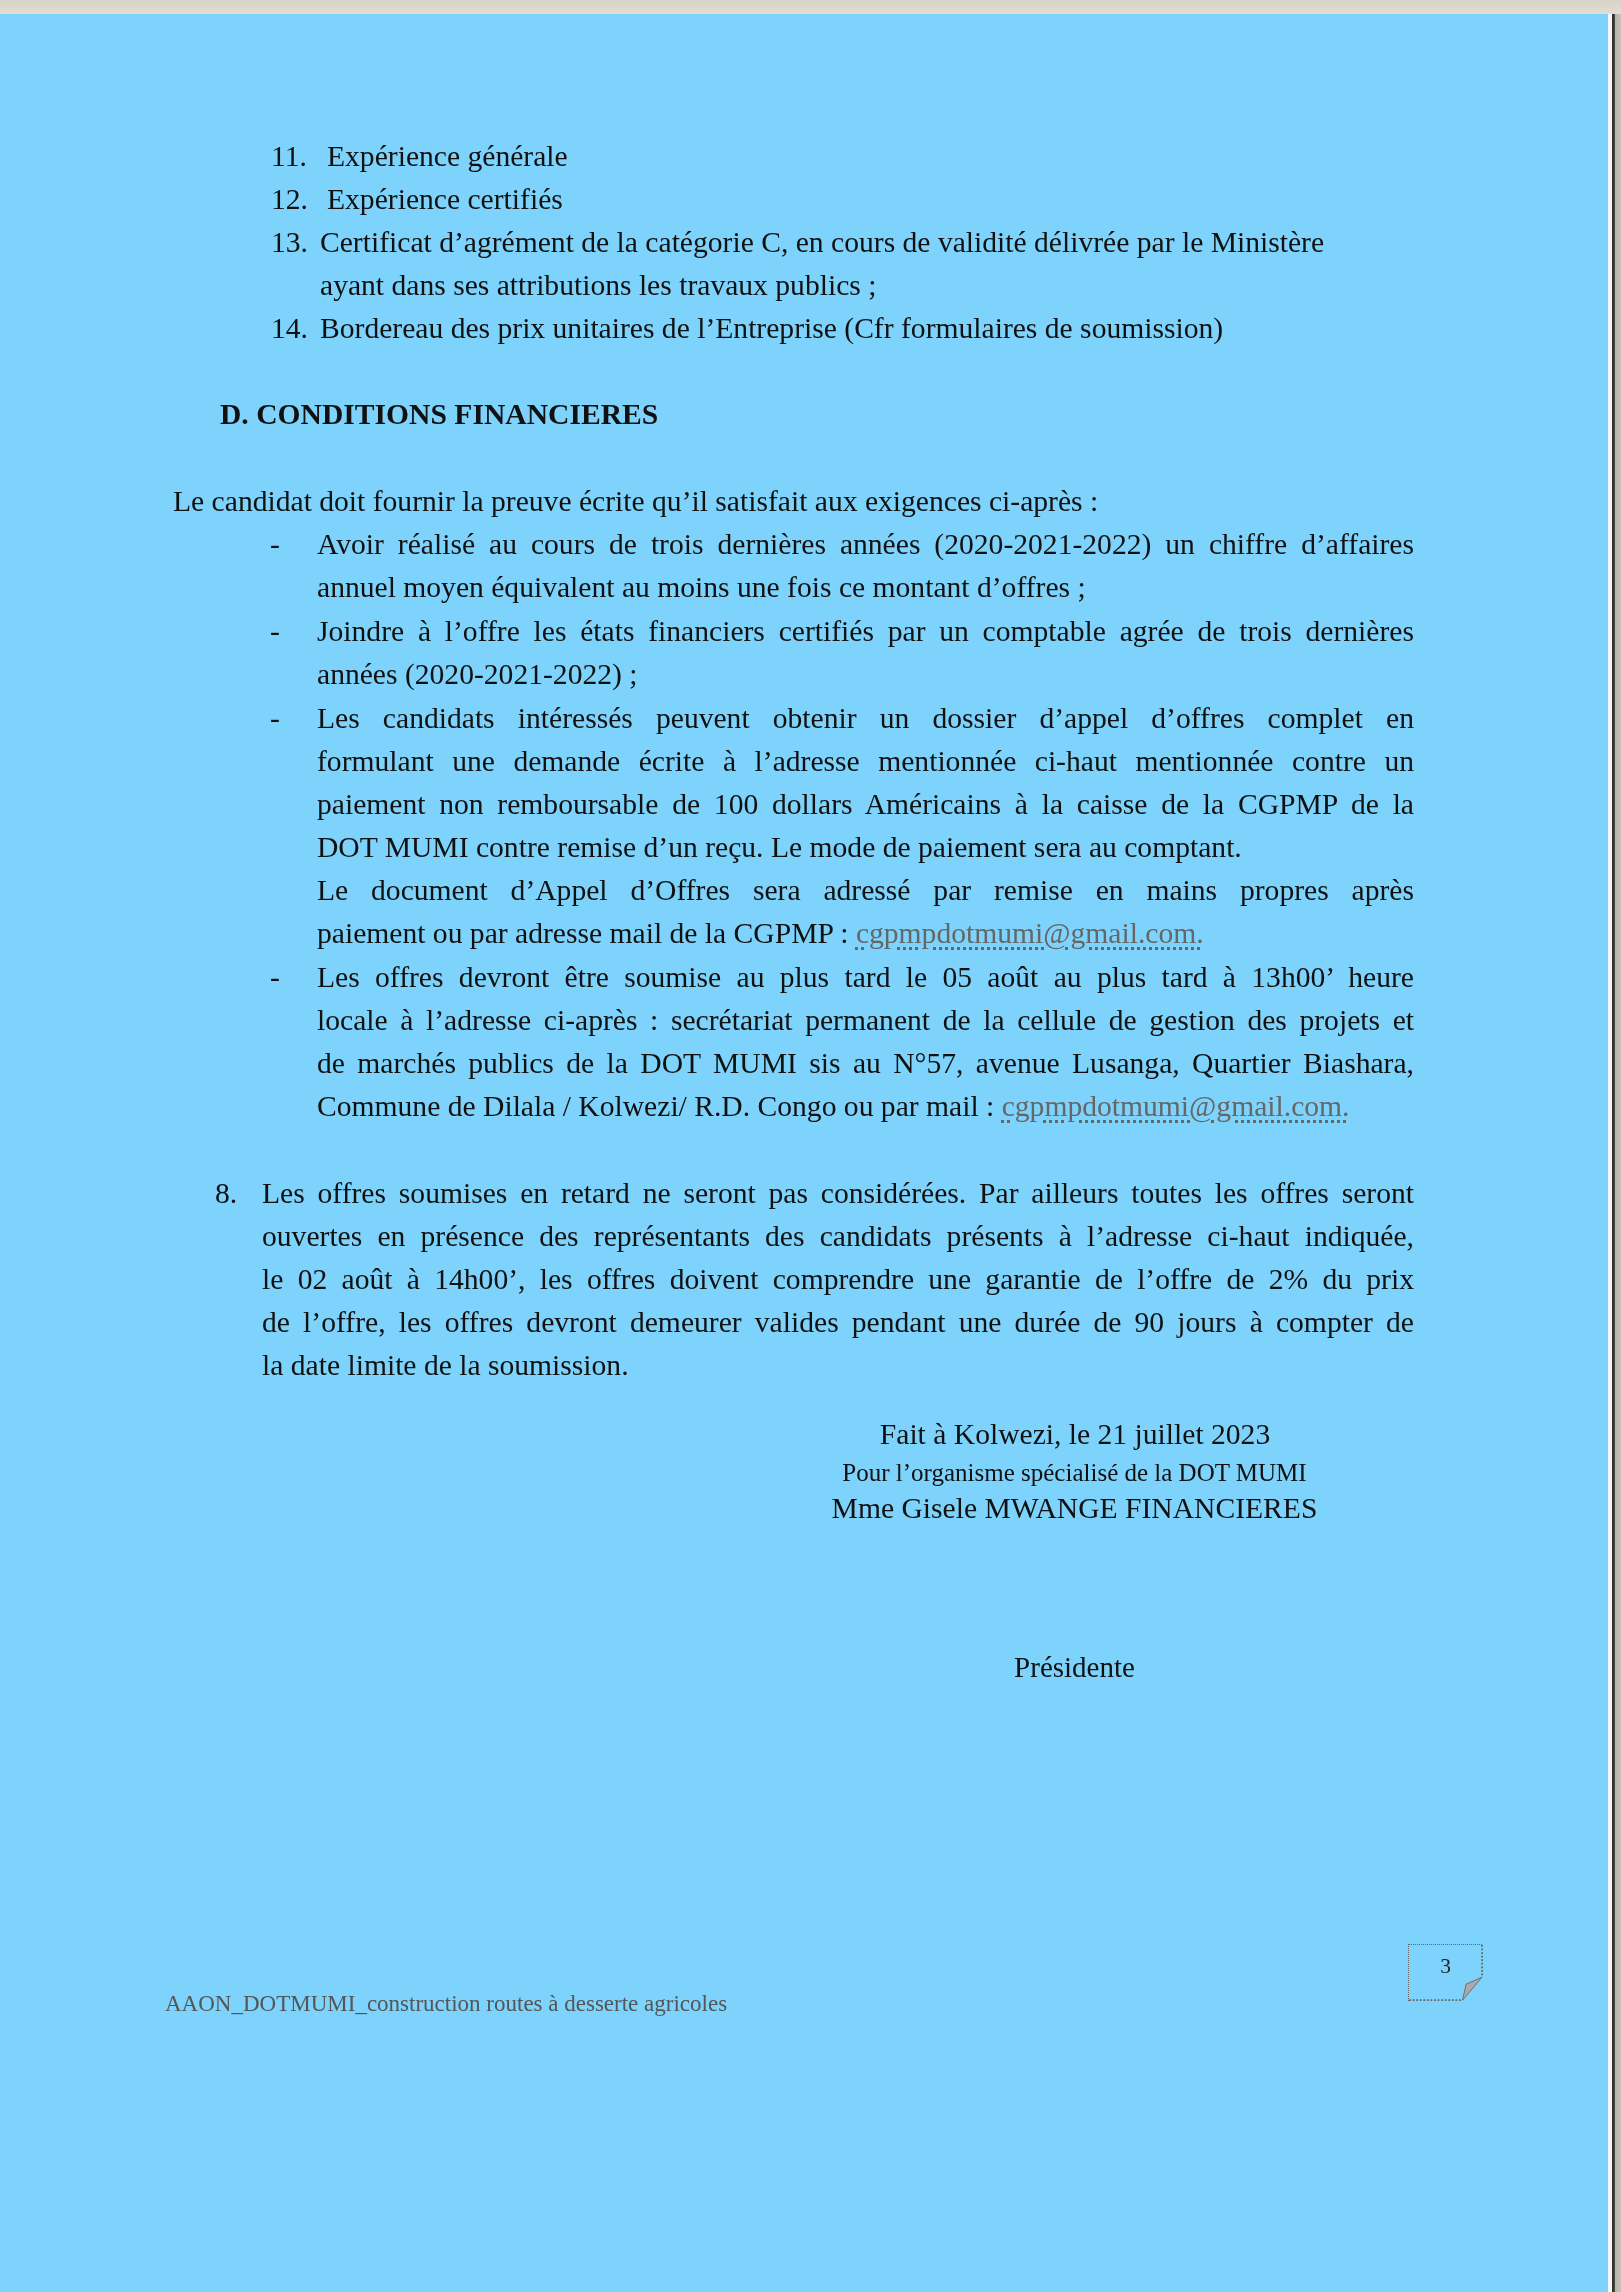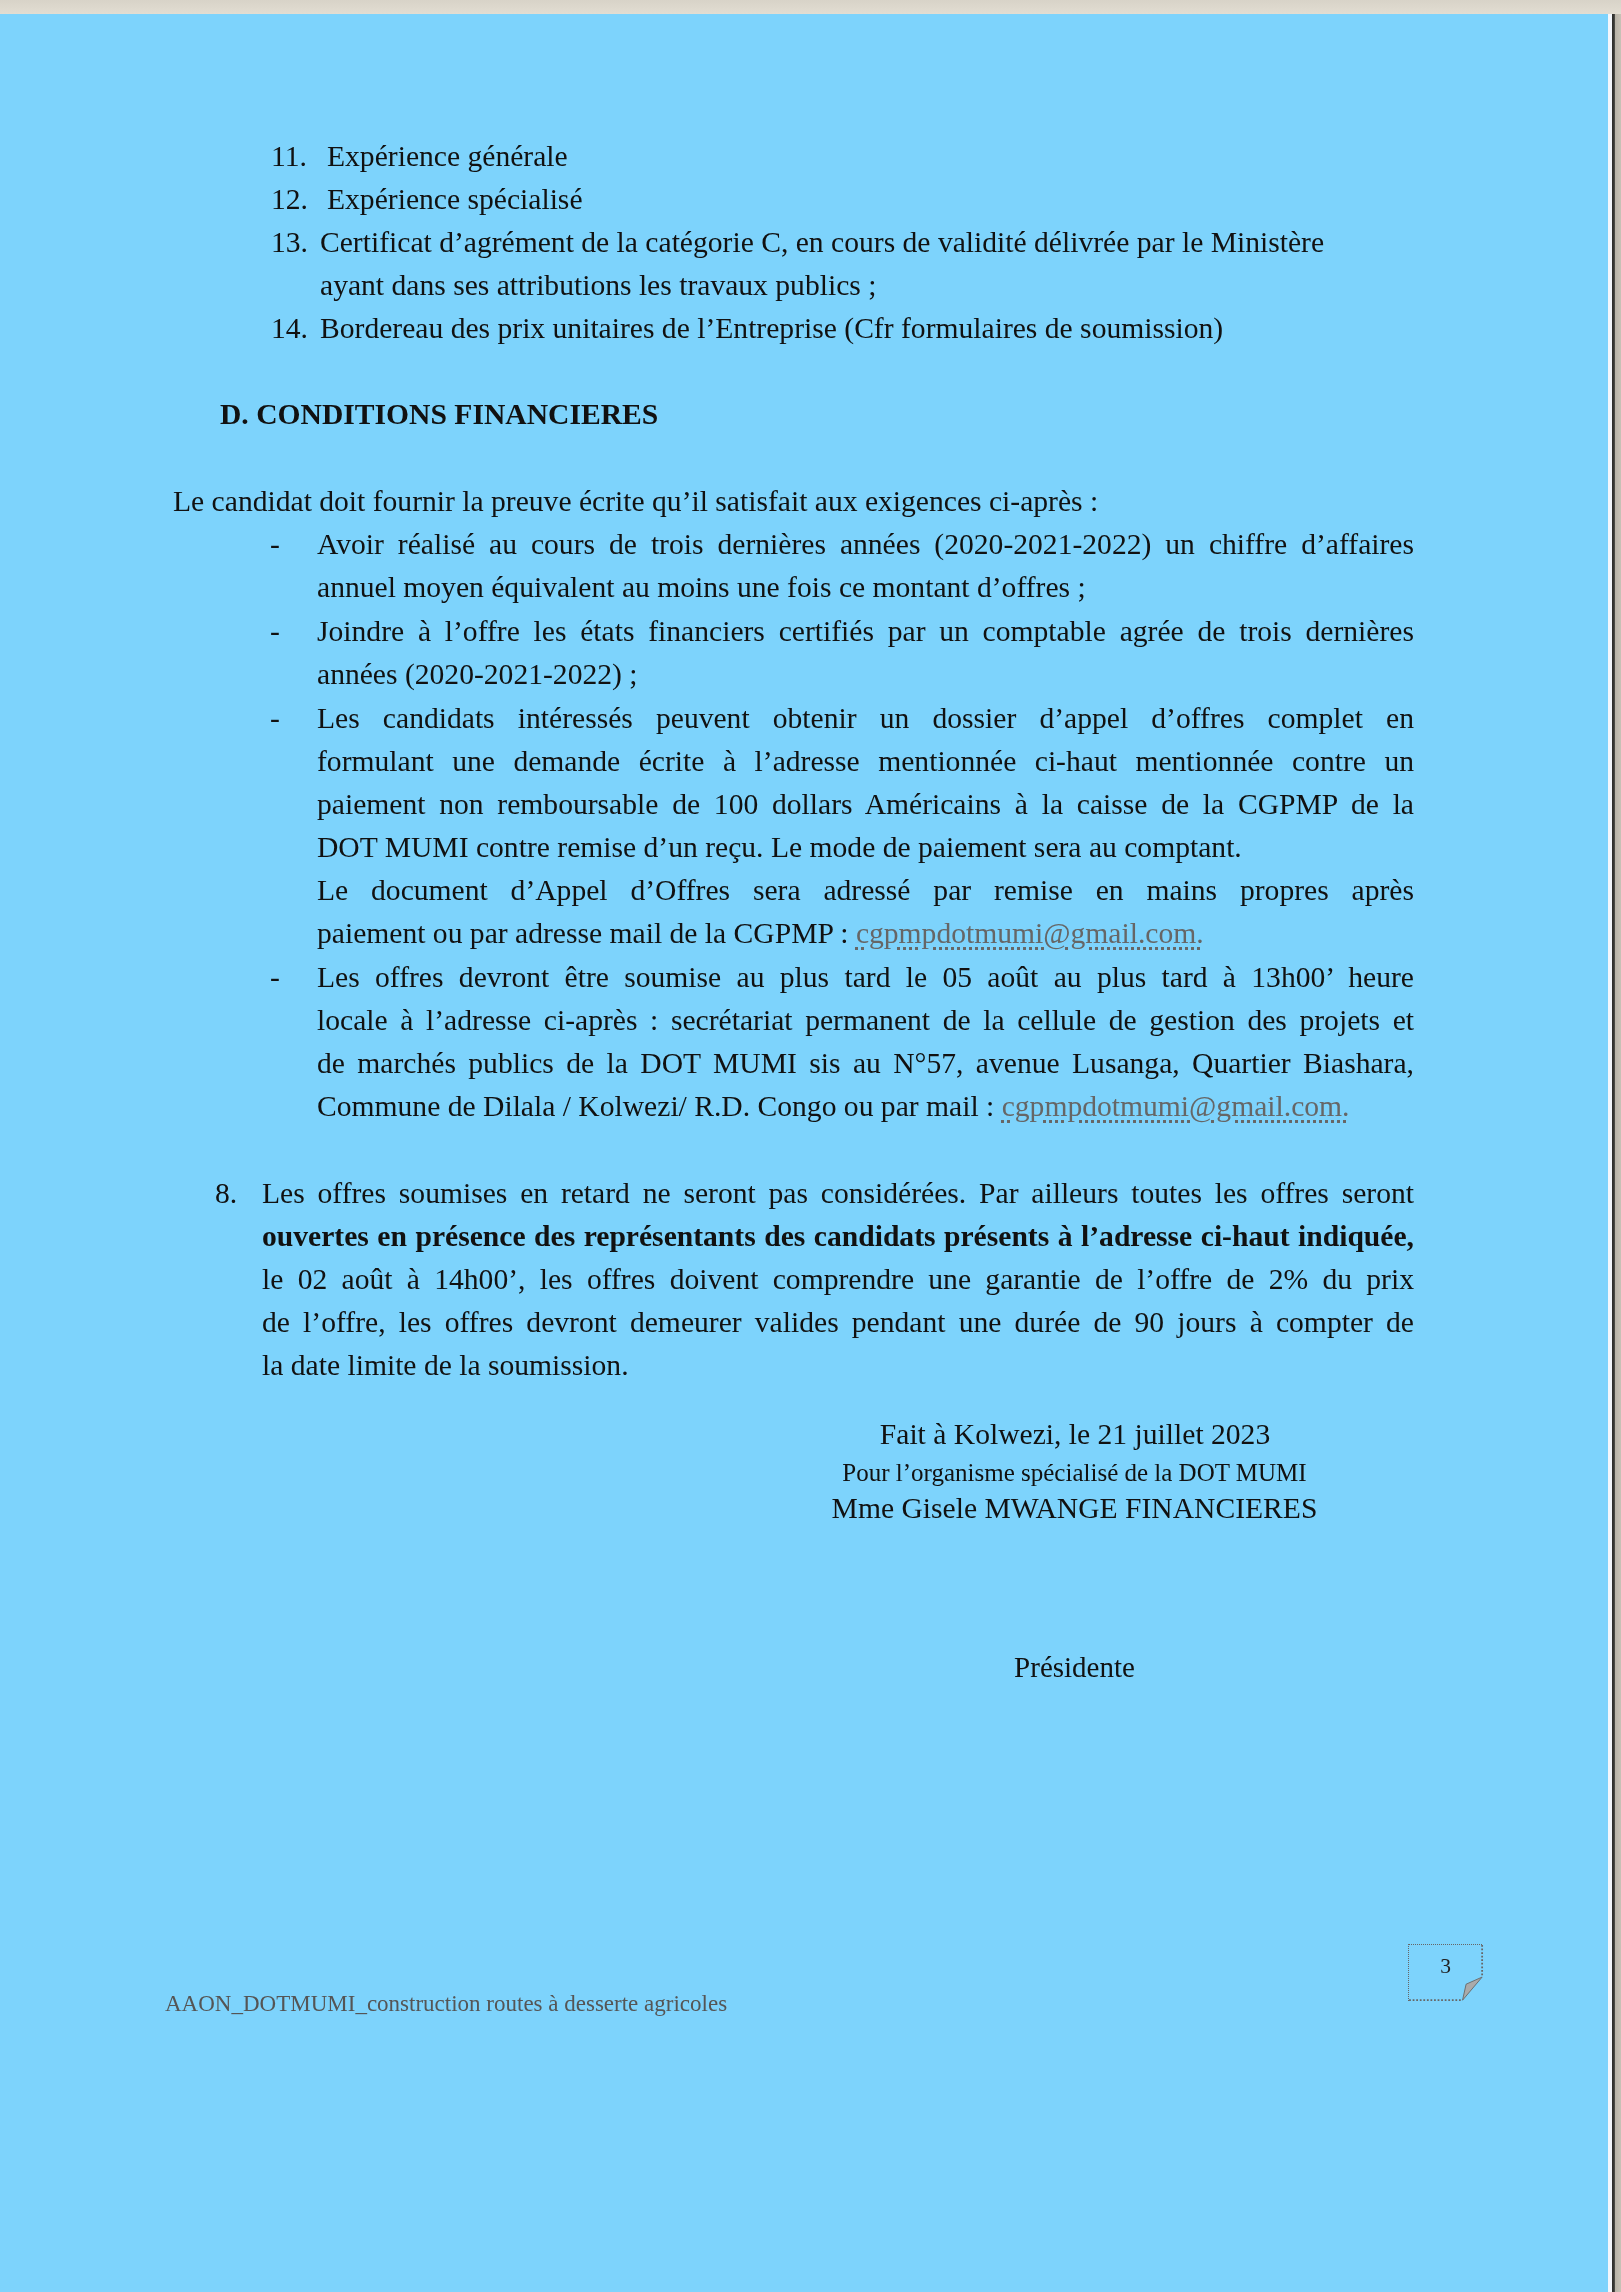--- a/index.html
+++ b/index.html
@@ -43,21 +43,21 @@
 </head>
 <body>
 
 <div class="scan-top"></div>
 <div class="page">
 
   <div class="num" style="left:271px; top:120px;">11.</div>
   <div class="txt" style="left:327px; top:120px;">Expérience générale</div>
 
   <div class="num" style="left:271px; top:163px;">12.</div>
-  <div class="txt" style="left:327px; top:163px;">Expérience spécialisé</div>
+  <div class="txt" style="left:327px; top:163px;">Expérience certifiés</div>
 
   <div class="num" style="left:271px; top:206px;">13.</div>
   <div class="txt" style="left:320px; top:206px; width:1094px;">Certificat d’agrément de la catégorie C, en cours de validité délivrée par le Ministère</div>
   <div class="txt" style="left:320px; top:249px;">ayant dans ses attributions les travaux publics ;</div>
 
   <div class="num" style="left:271px; top:292px;">14.</div>
   <div class="txt" style="left:320px; top:292px;">Bordereau des prix unitaires de l’Entreprise (Cfr formulaires de soumission)</div>
 
   <div class="txt heading" style="left:220px; top:378px;">D.  CONDITIONS FINANCIERES</div>
 
@@ -84,21 +84,21 @@
   <div class="dash" style="left:270px; top:941px;">-</div>
   <div class="txt just" style="left:317px; top:941px; width:1097px;">Les offres devront être soumise au plus tard le 05 août au plus tard à 13h00’ heure</div>
   <div class="txt just" style="left:317px; top:984px; width:1097px;">locale à l’adresse ci-après : secrétariat permanent de la cellule de gestion des projets et</div>
   <div class="txt just" style="left:317px; top:1027px; width:1097px;">de marchés publics de la DOT MUMI sis au N°57, avenue Lusanga, Quartier Biashara,</div>
   <div class="txt" style="left:317px; top:1070px;">
     <span>Commune de Dilala / Kolwezi/ R.D. Congo ou par mail : </span><span class="email">cgpmpdotmumi@gmail.com.</span>
   </div>
 
   <div class="num" style="left:215px; top:1157px;">8.</div>
   <div class="txt just" style="left:262px; top:1157px; width:1152px;">Les offres soumises en retard ne seront pas considérées. Par ailleurs toutes les offres seront</div>
-  <div class="txt just" style="left:262px; top:1200px; width:1152px;font-weight:bold;">ouvertes en présence des représentants des candidats présents à l’adresse ci-haut indiquée,</div>
+  <div class="txt just" style="left:262px; top:1200px; width:1152px;">ouvertes en présence des représentants des candidats présents à l’adresse ci-haut indiquée,</div>
   <div class="txt just" style="left:262px; top:1243px; width:1152px;">le 02 août à 14h00’, les offres doivent comprendre une garantie de l’offre de 2% du prix</div>
   <div class="txt just" style="left:262px; top:1286px; width:1152px;">de l’offre, les offres devront demeurer valides pendant une durée de 90 jours à compter de</div>
   <div class="txt" style="left:262px; top:1329px;">la date limite de la soumission.</div>
 
   <div class="sig" style="left:833px; top:1404px; width:484px; font-size:29.6px;">Fait à Kolwezi, le 21 juillet 2023</div>
   <div class="sig" style="left:779px; top:1445px; width:591px; font-size:25px;">Pour l’organisme spécialisé de la DOT MUMI</div>
   <div class="sig" style="left:779px; top:1478px; width:591px; font-size:29.6px;">Mme Gisele MWANGE FINANCIERES</div>
   <div class="sig" style="left:967px; top:1637px; width:215px; font-size:29px;">Présidente</div>
 
   <div class="footer" style="left:165px; top:1977px;">AAON_DOTMUMI_construction routes à desserte agricoles</div>

